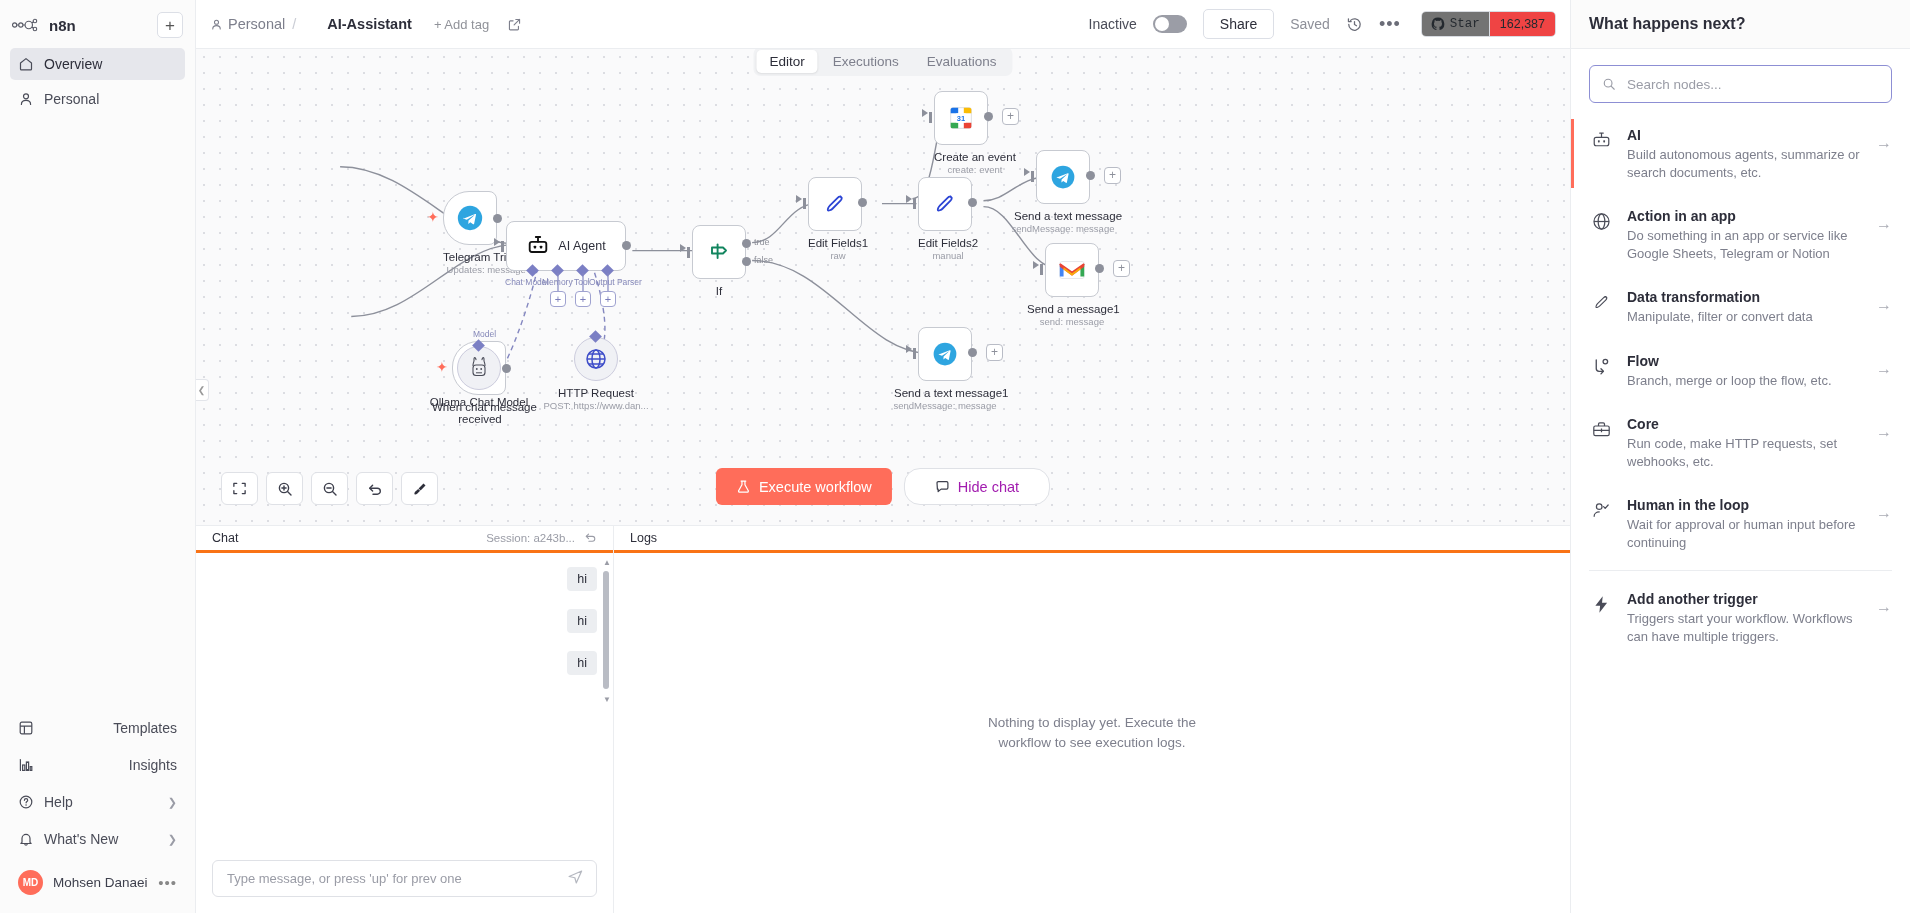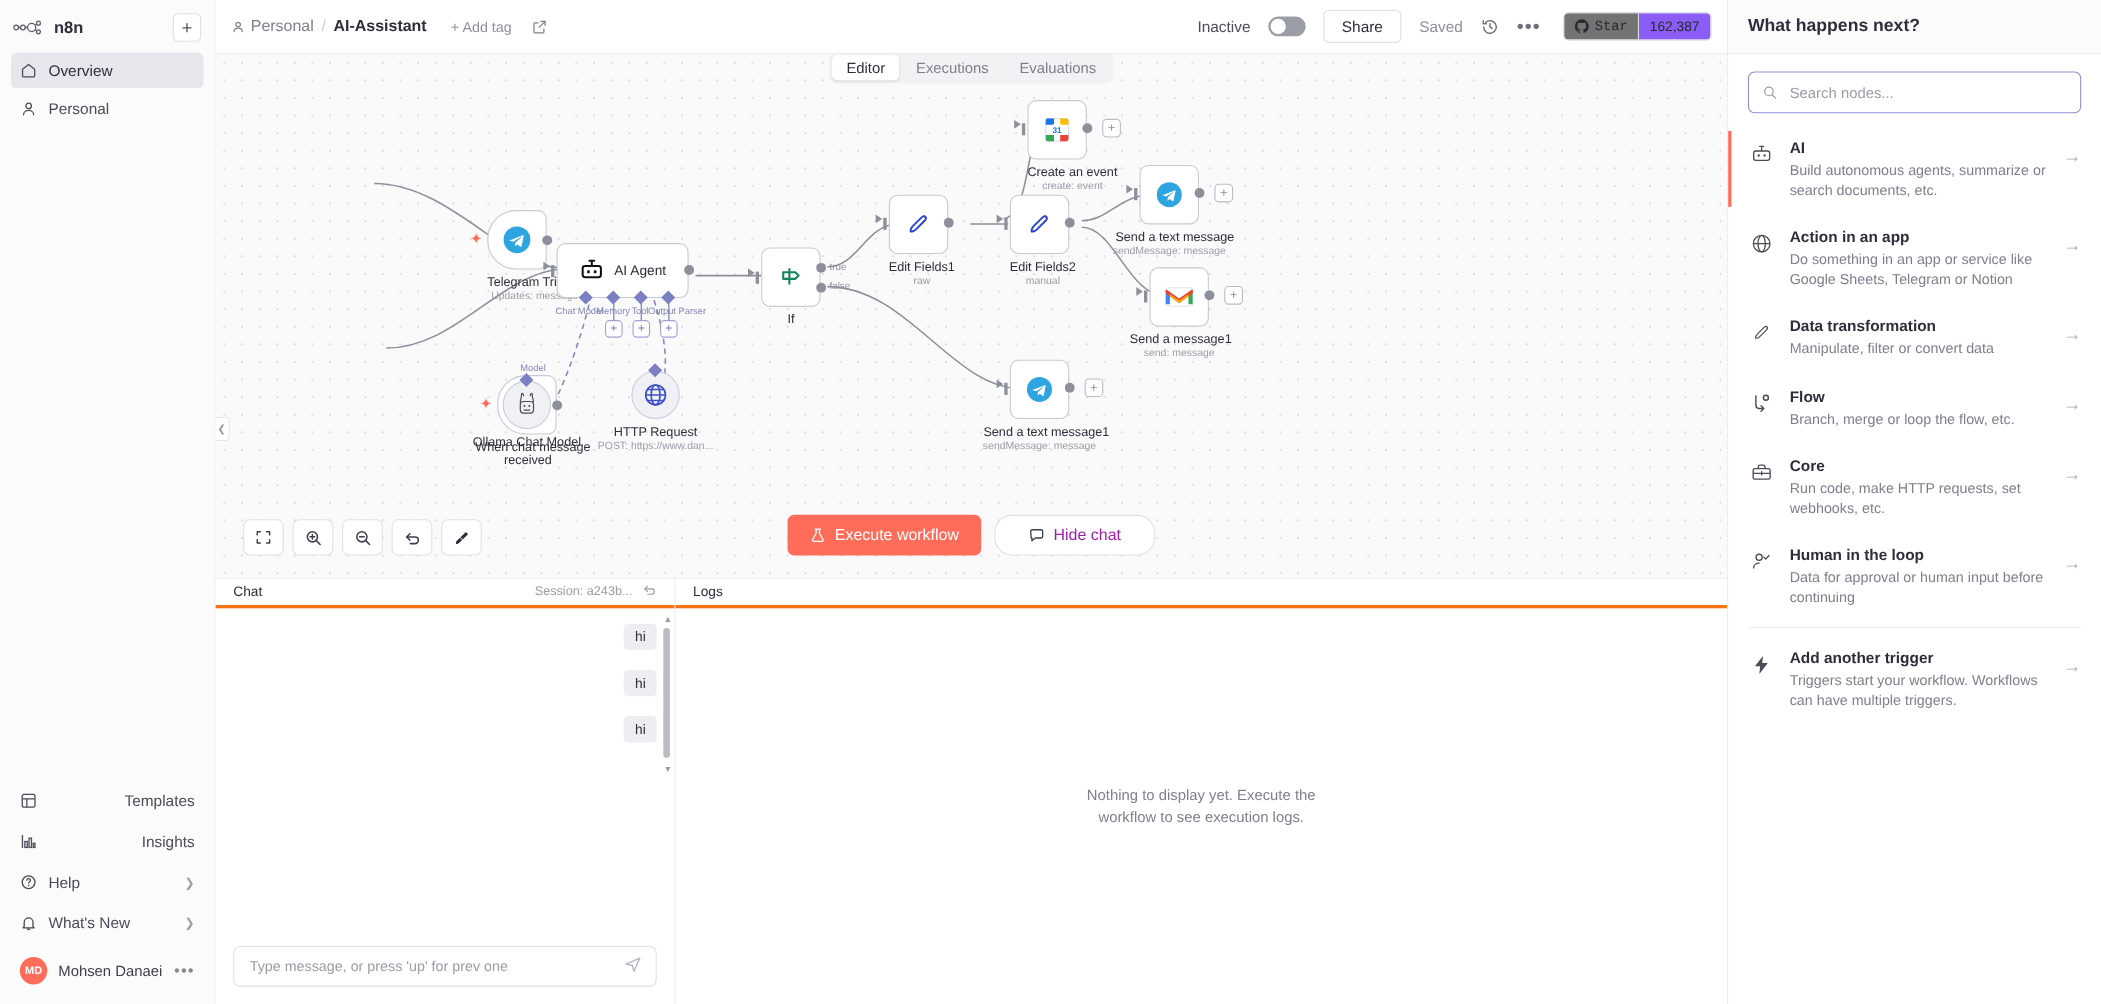--- a/index.html
+++ b/index.html
@@ -58,42 +58,42 @@
 
   .topbar {
     height: 49px; flex: 0 0 49px; background: #fff;
     border-bottom: 1px solid #ebedf0;
     display: flex; align-items: center; padding: 0 14px; gap: 10px;
     position: relative; z-index: 30;
   }
   .crumb { display: flex; align-items: center; gap: 7px; font-size: 14.5px; }
   .crumb-personal { color: #7d7f8c; display: flex; align-items: center; gap: 5px; }
   .crumb-sep { color: #c9ccd4; }
-  .crumb-title { color: #2d2e3a; font-weight: bold; }
+  .crumb-title { color: #2d2e3a; font-weight: bold; margin-left: 24px; }
   .add-tag { color: #909299; font-size: 13px; margin-left: 12px; cursor: pointer; }
   .icon-btn { color: #7d7f8c; cursor: pointer; display: inline-flex; align-items: center; }
   .top-right { margin-left: auto; display: flex; align-items: center; gap: 16px; }
   .inactive-label { font-size: 14px; color: #4a4c58; text-align: right; }
   .toggle {
     width: 34px; height: 18px; border-radius: 9px; background: #9b9da6;
     position: relative; cursor: pointer;
   }
   .toggle .knob {
     position: absolute; top: 2px; left: 2px; width: 14px; height: 14px; border-radius: 50%;
     background: #fff;
   }
   .share-btn {
     border: 1px solid #dcdfe6; border-radius: 5px; padding: 6px 16px;
     font-size: 14px; background: #fff; color: #2d2e3a; cursor: pointer;
   }
   .saved-txt { font-size: 14px; color: #8e9099; }
   .dots-btn { font-size: 18px; color: #6b6d78; cursor: pointer; letter-spacing: 1px; }
   .gh-wrap { display: flex; align-items: center; border: 1px solid #d8dbe1; border-radius: 5px; overflow: hidden; height: 26px; margin-left: 4px; }
   .gh-star { display: flex; align-items: center; gap: 5px; padding: 0 9px; height: 100%; background: #737373; font-size: 12.5px; color: #24292f; border-right: 1px solid #d8dbe1; cursor: pointer; font-family: Liberation Mono, monospace; }
-  .gh-count { padding: 0 10px; font-size: 12.5px; color: #24292f; background: #8b5cf6; height: 100%; display: flex; align-items: center; }
+  .gh-count { padding: 0 10px; font-size: 12.5px; color: #24292f; background: #ef4444; height: 100%; display: flex; align-items: center; }
 
   
   .tabs {
     position: absolute; top: 47px; left: 50%; transform: translateX(-50%);
     background: #f1f2f4; border-radius: 7px; padding: 3px; display: flex; gap: 2px; z-index: 25;
   }
   .tab { padding: 4px 13px; font-size: 13.5px; color: #7d7f8c; border-radius: 5px; cursor: pointer; }
   .tab.active { background: #fff; color: #2d2e3a; box-shadow: 0 1px 2px rgba(0,0,0,.08); }
 
   
@@ -786,21 +786,21 @@
       <div class="rp-item">
         <span class="rp-ico">
           <svg width="21" height="21" viewBox="0 0 24 24">
             <circle cx="9.4" cy="7.6" r="3.2" fill="none" stroke="#4a4c58" stroke-width="1.4"></circle>
             <path d="M3.6 18.6c0-3 2.6-5 5.8-5" fill="none" stroke="#4a4c58" stroke-width="1.4" stroke-linecap="round"></path>
             <path d="M14.4 7.6l1.8 1.9 3.4-3.8" fill="none" stroke="#4a4c58" stroke-width="1.4" stroke-linecap="round" stroke-linejoin="round"></path>
           </svg>
         </span>
         <span class="rp-txt">
           <span class="rp-title">Human in the loop</span>
-          <span class="rp-desc" style="display:block;">Data for approval or human input before continuing</span>
+          <span class="rp-desc" style="display:block;">Wait for approval or human input before continuing</span>
         </span>
         <span class="rp-arrow">→</span>
       </div>
 
       <div class="rp-sep"></div>
 
       <div class="rp-item">
         <span class="rp-ico">
           <svg width="21" height="21" viewBox="0 0 24 24">
             <path d="M13.4 2.6L5 13.4h5.4L9.6 21.4 18.4 10H12.6z" fill="#4a4c58"></path>

